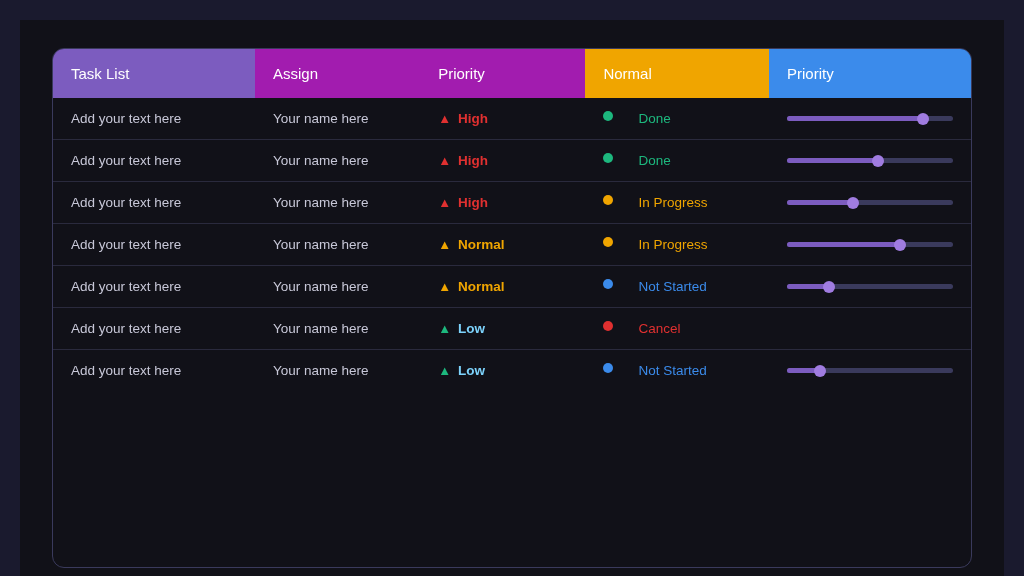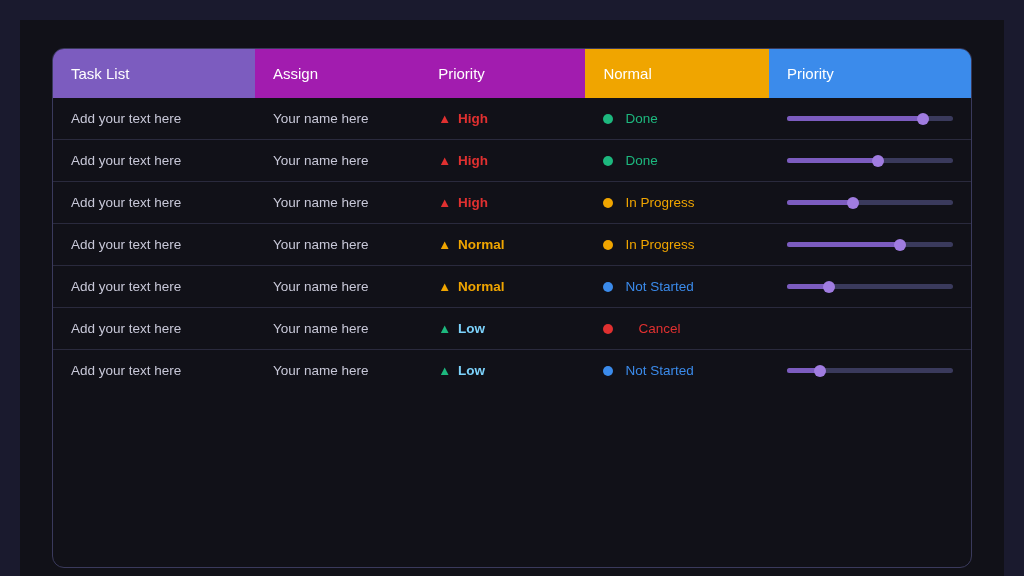--- a/index.html
+++ b/index.html
@@ -97,41 +97,41 @@
     .tri-yellow{ color: #f0a500; font-size: 13px; }
     .tri-green { color: #1db87e; font-size: 13px; }
 
     .prio-high   { color: #e03030; }
     .prio-normal { color: #f0a500; }
     .prio-low    { color: #7dd3fc; }
 
     
     .status-cell {
       display: flex;
-      align-items: center;
-      gap: 12px;
+      align-items: flex-start;
+      gap: 25px;
       font-weight: 500;
     }
 
     .dot {
       width: 10px;
       height: 10px;
       border-radius: 50%;
       display: inline-block;
       flex-shrink: 0;
     }
     .dot-done       { background: #1db87e; }
     .dot-inprogress { background: #f0a500; }
     .dot-notstarted { background: #3b8beb; }
     .dot-cancel     { background: #e03030; }
 
     .status-done       { color: #1db87e; }
     .status-inprogress { color: #f0a500; }
     .status-notstarted { color: #3b8beb; }
-    .status-cancel     { color: #e03030; margin-left: 13px; }
+    .status-cancel     { color: #e03030; }
 
     
     .progress-cell {
       display: flex;
       align-items: center;
     }
 
     .slider-track {
       position: relative;
       width: 100%;

